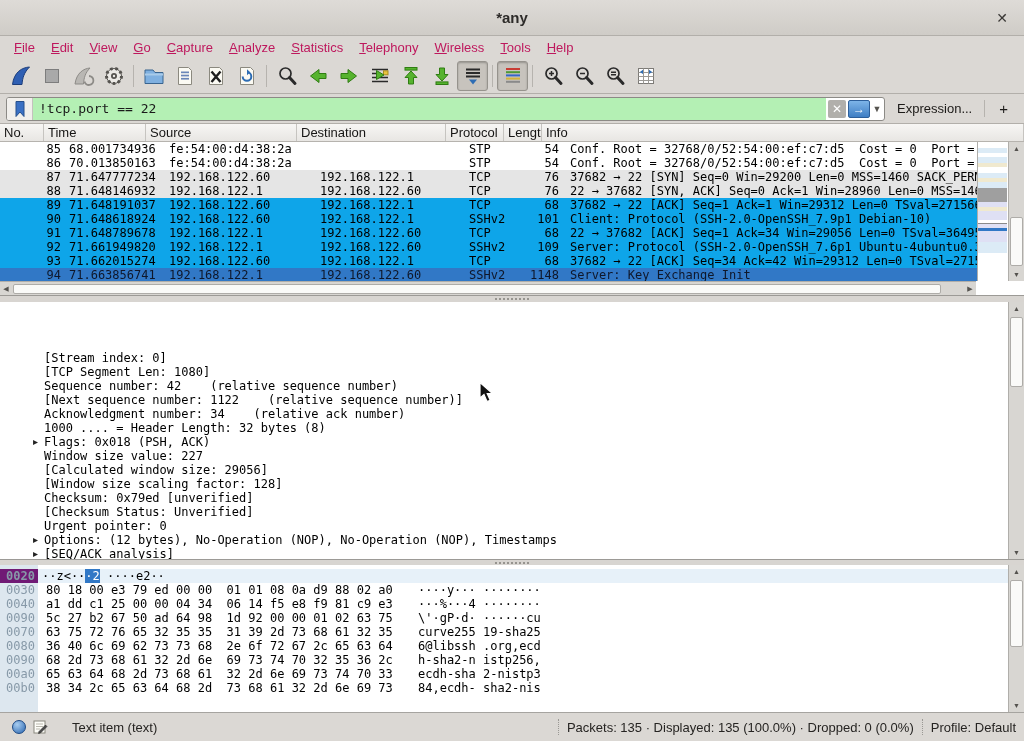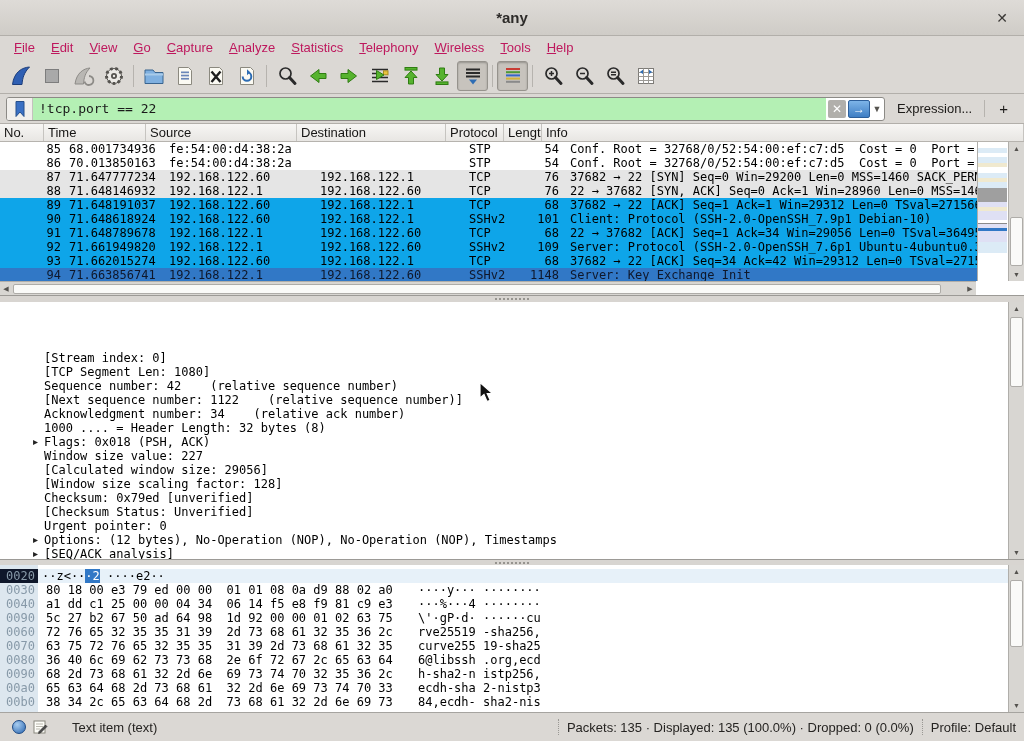--- a/index.html
+++ b/index.html
@@ -96,21 +96,21 @@
   .d-band { background:#e6e6e5; }
   .detail .vscroll { top:0; right:0; bottom:0; }
 
   
   .hexpane { height:147px; flex:0 0 147px; background:linear-gradient(90deg,#dde7ef 0 38px,#ffffff 38px);
     position:relative; overflow:hidden; }
   .hexrows { position:absolute; top:4px; left:0; right:16px; font-family:"DejaVu Sans Mono", monospace; font-size:12px; }
   .hexrow { height:14px; line-height:14px; display:flex; white-space:pre; color:#000; }
   .hexrow.hl-row { background:#e7f1f9; }
   .hoff { width:38px; flex:0 0 38px; padding-left:6px; color:#8799a8; background:#dde7ef; }
-  .hl-row .hoff { background:#0f172a; }
+  .hl-row .hoff { background:#701a75;font-weight:bold; }
   .hbytes { width:376px; flex:0 0 376px; padding-left:8px; }
   .hascii { padding-left:4px; }
   .bsel { background:#3178c6; color:#fff; }
   .hexpane .vscroll { top:0; right:0; bottom:0; }
 
   
   .statusbar { height:29px; flex:0 0 29px; background:#dbd8d4; border-top:1px solid #a6a4a0;
     display:flex; align-items:center; font-size:13px; color:#262422; padding:0 8px; }
   .expert-dot { width:14px; height:14px; border-radius:50%; background:radial-gradient(circle at 35% 30%, #a8cdf0, #2a66b0); border:1px solid #1d4a85; margin:0 6px 0 4px; }
   .status-field { margin-left:24px; }
@@ -381,21 +381,20 @@
   <div class="splitter" style="height:5px">
       <div class="grip"></div>
     </div>
 
   <div class="hexpane">
     <div class="hexrows">
       <div class="hexrow hl-row"><span class="hoff">0020</span><span class="hascii"><span>··z&lt;··</span><span class="bsel">·2</span><span> ····e2··</span></span></div>
       <div class="hexrow"><span class="hoff">0030</span><span class="hbytes">80 18 00 e3 79 ed 00 00  01 01 08 0a d9 88 02 a0</span><span class="hascii">····y··· ········</span></div>
       <div class="hexrow"><span class="hoff">0040</span><span class="hbytes">a1 dd c1 25 00 00 04 34  06 14 f5 e8 f9 81 c9 e3</span><span class="hascii">···%···4 ········</span></div>
       <div class="hexrow"><span class="hoff">0090</span><span class="hbytes">5c 27 b2 67 50 ad 64 98  1d 92 00 00 01 02 63 75</span><span class="hascii">\'·gP·d· ······cu</span></div>
-      <div class="hexrow"><span class="hoff">0060</span><span class="hbytes">72 76 65 32 35 35 31 39  2d 73 68 61 32 35 36 2c</span><span class="hascii">rve25519 -sha256,</span></div>
       <div class="hexrow"><span class="hoff">0070</span><span class="hbytes">63 75 72 76 65 32 35 35  31 39 2d 73 68 61 32 35</span><span class="hascii">curve255 19-sha25</span></div>
       <div class="hexrow"><span class="hoff">0080</span><span class="hbytes">36 40 6c 69 62 73 73 68  2e 6f 72 67 2c 65 63 64</span><span class="hascii">6@libssh .org,ecd</span></div>
       <div class="hexrow"><span class="hoff">0090</span><span class="hbytes">68 2d 73 68 61 32 2d 6e  69 73 74 70 32 35 36 2c</span><span class="hascii">h-sha2-n istp256,</span></div>
       <div class="hexrow"><span class="hoff">00a0</span><span class="hbytes">65 63 64 68 2d 73 68 61  32 2d 6e 69 73 74 70 33</span><span class="hascii">ecdh-sha 2-nistp3</span></div>
       <div class="hexrow"><span class="hoff">00b0</span><span class="hbytes">38 34 2c 65 63 64 68 2d  73 68 61 32 2d 6e 69 73</span><span class="hascii">84,ecdh- sha2-nis</span></div>
     </div>
     <div class="vscroll">
       <div class="sarrow">▲</div>
       <div class="strack">
           <div class="sthumb" style="top:2%;height:55%"></div>

